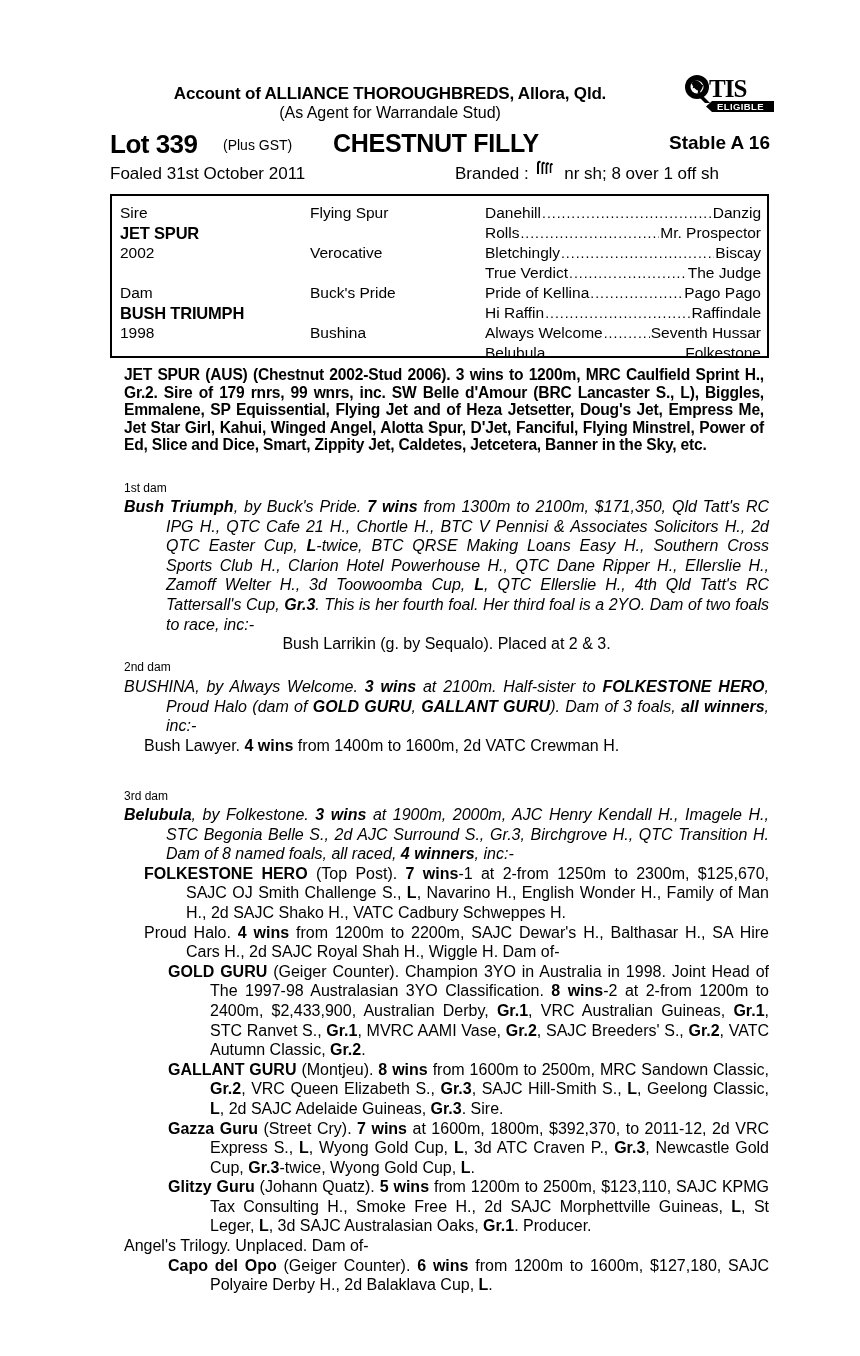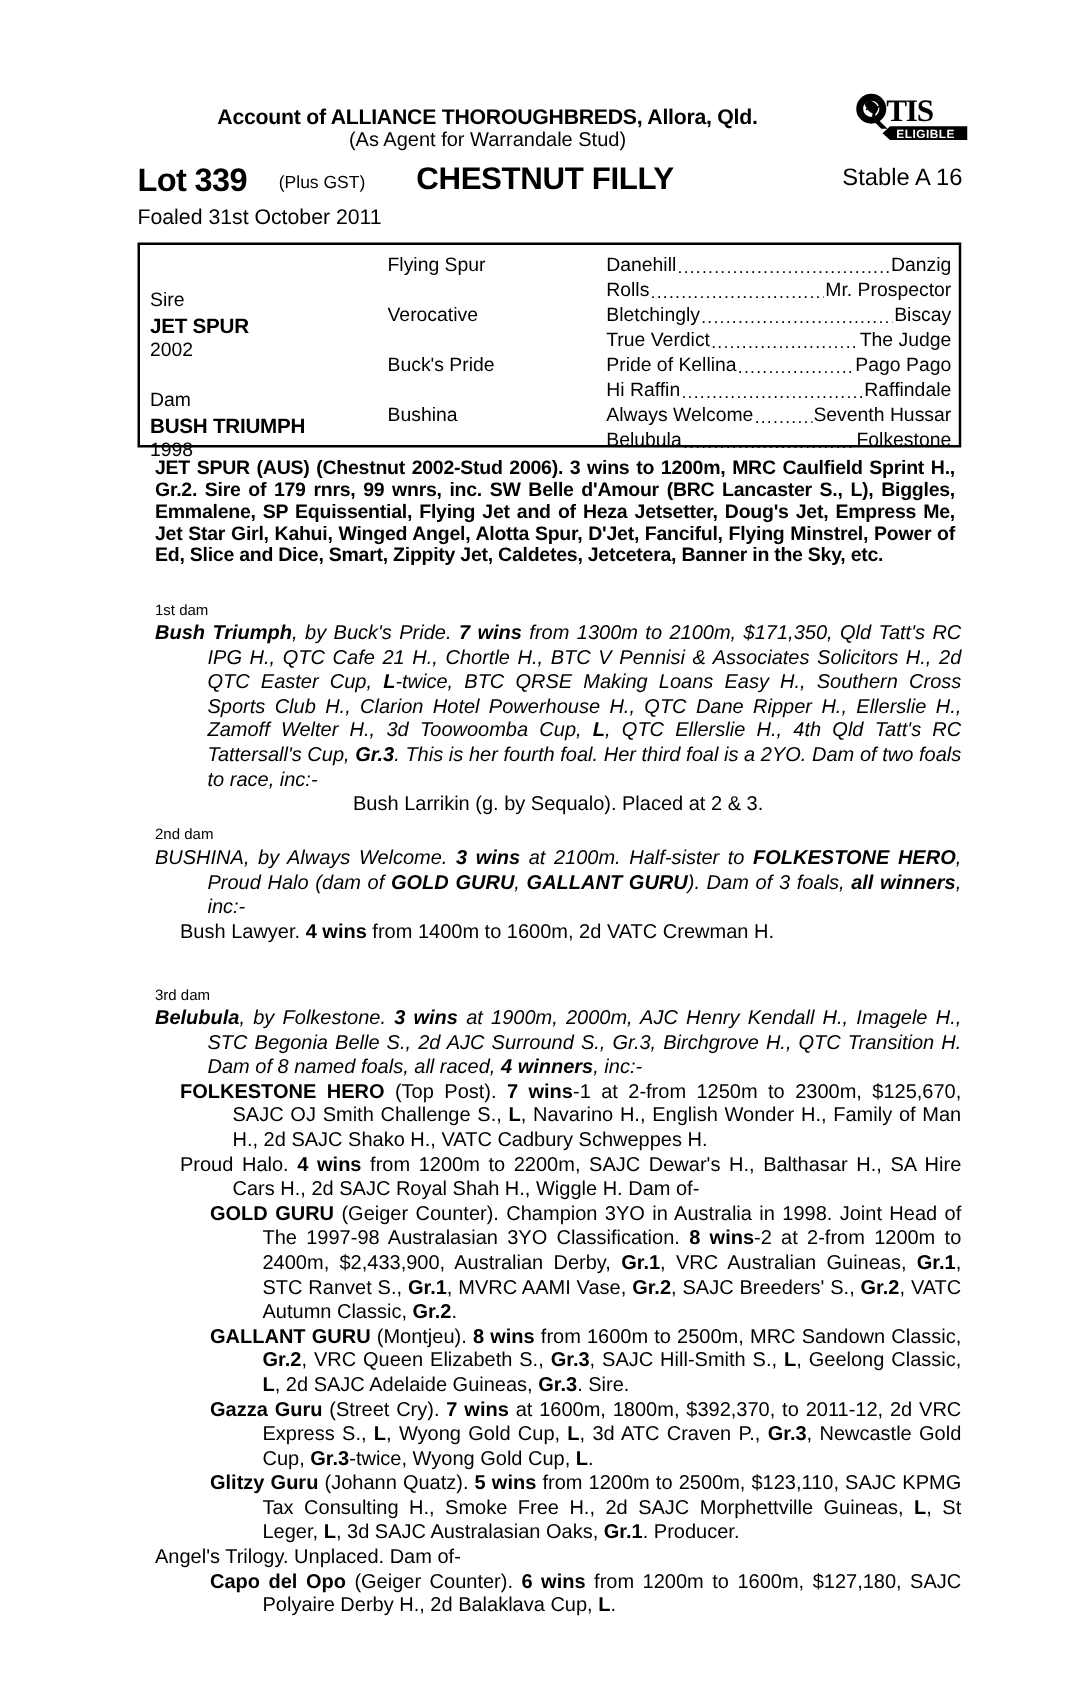--- a/index.html
+++ b/index.html
@@ -70,21 +70,21 @@
     position: absolute;
     left: 223px; top: 0px;
     font-size: 25px;
     font-weight: bold;
     letter-spacing: -0.3px;
   }
   .lot-stable {
     position: absolute;
     right: 0; top: 3px;
     font-size: 19px;
-    font-weight: normal;
+    font-weight: bold;
   }
 
   .foaled-row {
     position: absolute;
     left: 110px; top: 164px;
     width: 660px;
     height: 24px;
     font-size: 17px;
   }
   .foaled { position: absolute; left: 0; top: 0; }
@@ -101,21 +101,21 @@
   
   .ped {
     position: absolute;
     left: 110px; top: 194px;
     width: 659px;
     height: 164px;
     border: 2px solid #000;
     box-sizing: border-box;
   }
   .ped-inner { position: relative; width: 100%; height: 100%; }
-  .ped-col1 { position: absolute; left: 8px;  top: 0; width: 190px; margin-top: 28px; }
+  .ped-col1 { position: absolute; left: 8px;  top: 0; width: 190px; }
   .ped-col2 { position: absolute; left: 198px; top: 0; width: 175px; }
   .ped-col3 { position: absolute; left: 373px; top: 0; right: 6px; }
   .ped-line {
     font-size: 15.5px;
     height: 20px;
     line-height: 20px;
     white-space: nowrap;
     overflow: hidden;
   }
   .ped-line.b { font-weight: bold; font-size: 16.5px; letter-spacing: -0.2px;}
@@ -196,20 +196,38 @@
 
   <div class="lot-row">
     <span class="lot-no">Lot 339</span>
     <span class="lot-gst">(Plus GST)</span>
     <span class="lot-colour">CHESTNUT FILLY</span>
     <span class="lot-stable">Stable A 16</span>
   </div>
 
   <div class="foaled-row">
     <span class="foaled">Foaled 31st October 2011</span>
+    <span class="branded">
+      <span>Branded :</span>
+      <span class="brand-mark">
+        <svg width="26" height="26" viewBox="0 0 26 26" xmlns="http://www.w3.org/2000/svg">
+          <g fill="#000">
+            <path d="M4 16 L4 5 L6 5 L6 16 Z"></path>
+            <path d="M4 5 C5 2.5 7 2 8 4 L6.4 5.2 Z"></path>
+            <path d="M8.5 16 L8.5 6 L10.2 6 L10.2 16 Z"></path>
+            <path d="M8.4 6 C9.4 3 11.4 3 12.2 5.4 L10.5 6.3 Z"></path>
+            <path d="M12.6 16 L12.6 6.5 L14.3 6.5 L14.3 16 Z"></path>
+            <path d="M12.5 6.5 C13.5 3.5 15.5 3.5 16.3 6 L14.6 6.9 Z"></path>
+            <path d="M16.8 15 L16.8 7 L18.3 7 L18.3 15 Z"></path>
+            <path d="M16.7 7 C17.6 4.5 19.4 4.6 20 6.6 L18.5 7.4 Z"></path>
+          </g>
+        </svg>
+      </span>
+      <span>nr sh; 8 over 1 off sh</span>
+    </span>
   </div>
 
   <div class="ped">
     <div class="ped-inner">
       <div class="ped-col1">
         <div class="ped-pad"></div>
         <div class="ped-line">Sire</div>
         <div class="ped-line b">JET SPUR</div>
         <div class="ped-line">2002</div>
         <div class="ped-line sp">.</div>

